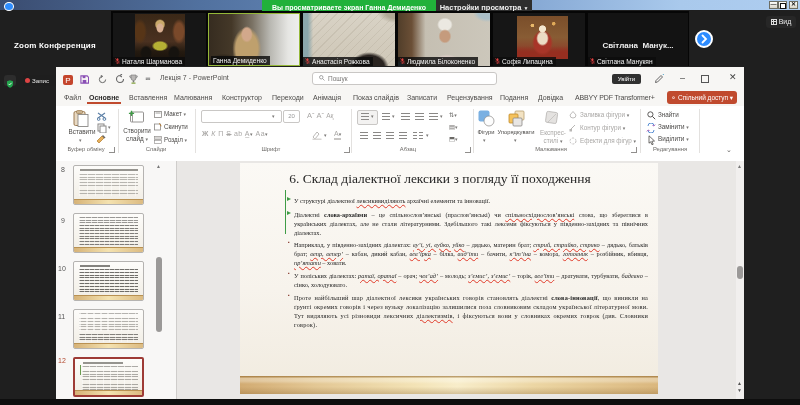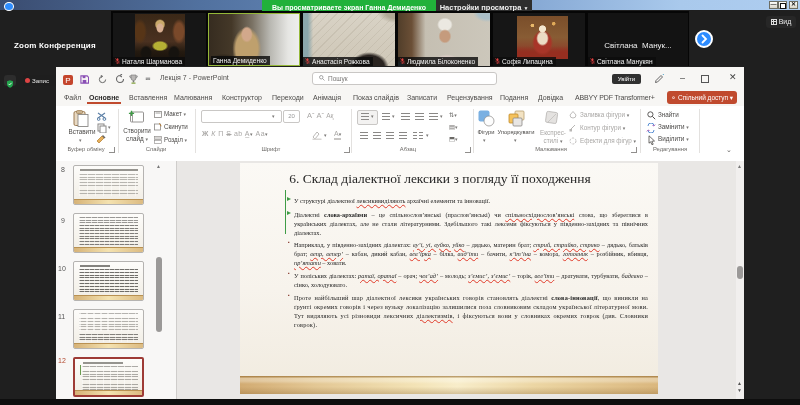--- a/index.html
+++ b/index.html
@@ -138,21 +138,21 @@
     radial-gradient(circle 2px at 72% 18%,#e0aa58 0 80%,rgba(224,170,88,0) 100%),
     linear-gradient(0deg,#962e20 0 16%,rgba(150,46,32,0) 30%),
     linear-gradient(180deg,#7a4e2a 0%,#885c34 50%,#8e3c28 85%,#932f20 100%);"></div>
   <div class="vlabel"><svg class="mic" viewBox="0 0 10 12">
         <rect x="3.2" y="0.5" width="3.6" height="6" rx="1.8" fill="#e04040"></rect>
         <path d="M1.5 5.5 a3.5 3.5 0 0 0 7 0 M5 9 v2 M3 11 h4" stroke="#e04040" stroke-width="1" fill="none"></path>
         <line x1="0.5" y1="0.5" x2="9.5" y2="11" stroke="#e04040" stroke-width="1.2"></line>
       </svg>Софія Липацина</div>
 </div>
 <div class="abs tile" style="left:588px;width:100px;background:#131313;">
-  <div class="abs" style="left:0;top:28px;width:100px;text-align:center;color:#ededed;font-size:8px;font-weight:normal;">Світлана&nbsp; Манук...</div>
+  <div class="abs" style="left:0;top:28px;width:100px;text-align:center;color:#ededed;font-size:8px;font-weight:bold;">Світлана&nbsp; Манук...</div>
   <div class="vlabel"><svg class="mic" viewBox="0 0 10 12">
         <rect x="3.2" y="0.5" width="3.6" height="6" rx="1.8" fill="#e04040"></rect>
         <path d="M1.5 5.5 a3.5 3.5 0 0 0 7 0 M5 9 v2 M3 11 h4" stroke="#e04040" stroke-width="1" fill="none"></path>
         <line x1="0.5" y1="0.5" x2="9.5" y2="11" stroke="#e04040" stroke-width="1.2"></line>
       </svg>Світлана Манукян</div>
 </div>
 
 <div class="abs" id="shield"><svg width="8" height="8" viewBox="0 0 12 12" style="margin:1.5px 2px;">
       <path d="M6 0.5 L10.5 2 V6 C10.5 9 8.5 10.8 6 11.5 C3.5 10.8 1.5 9 1.5 6 V2 Z" fill="#22a44c"></path>
       <path d="M3.8 5.8 L5.4 7.4 L8.4 4.2" stroke="#fff" stroke-width="1.3" fill="none"></path>

